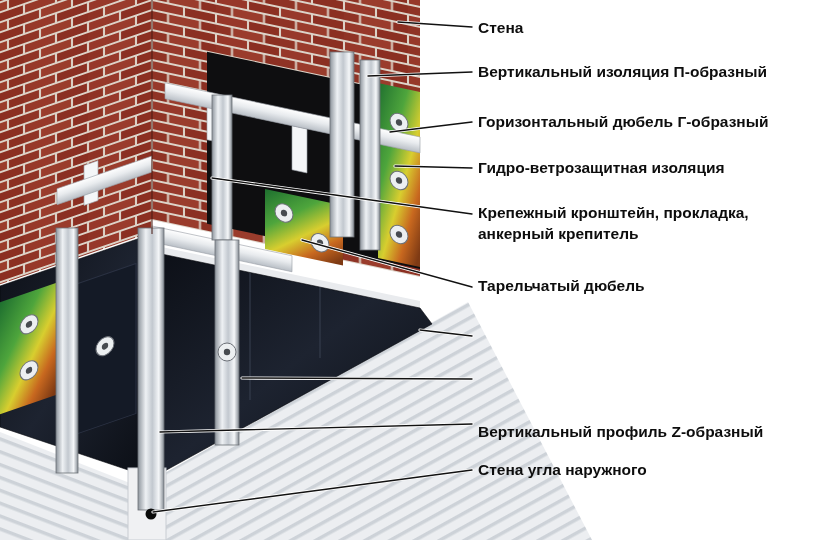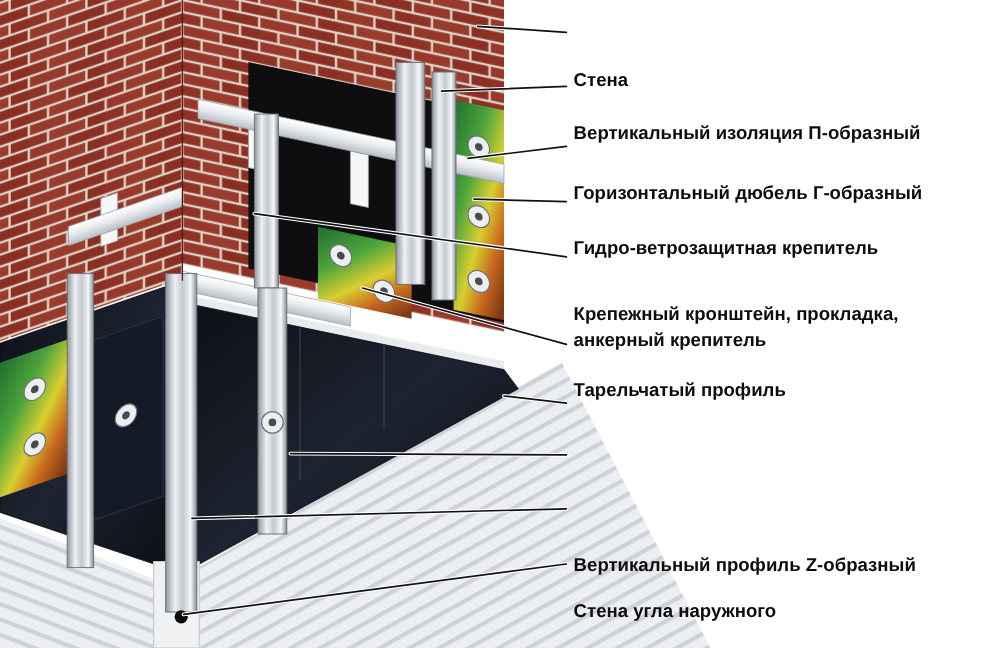--- a/index.html
+++ b/index.html
@@ -12,21 +12,20 @@
   }
   .stage svg{position:absolute;left:0;top:0;}
   .label{
     position:absolute;
     left:478px;
     width:350px;
     font-weight:bold;
     font-size:15.5px;
     line-height:1.35;
     color:#0d0d0d;
-    margin-top:40px;
   }
   .label.narrow{width:300px;}
 </style>
 </head>
 <body>
 
 <div class="stage">
 
   <svg width="830" height="540" viewBox="0 0 830 540">
     <defs>
@@ -158,19 +157,19 @@
         <line x1="242" y1="378" x2="472" y2="379"></line>
         <line x1="160" y1="432" x2="472" y2="424"></line>
         <line x1="153" y1="512" x2="472" y2="470"></line>
       </g>
     </g>
   </svg>
 
   <div class="label" style="top:18px">Стена</div>
   <div class="label" style="top:62px">Вертикальный изоляция П-образный</div>
   <div class="label" style="top:112px">Горизонтальный дюбель Г-образный</div>
-  <div class="label" style="top:158px">Гидро-ветрозащитная крепитель</div>
-  <div class="label narrow" style="top:213px">Крепежный кронштейн, прокладка, анкерный крепитель</div>
-  <div class="label" style="top:276px">Тарельчатый профиль</div>
+  <div class="label" style="top:158px">Гидро-ветрозащитная изоляция</div>
+  <div class="label narrow" style="top:203px">Крепежный кронштейн, прокладка, анкерный крепитель</div>
+  <div class="label" style="top:276px">Тарельчатый дюбель</div>
   <div class="label" style="top:422px">Вертикальный профиль Z-образный</div>
   <div class="label" style="top:460px">Стена угла наружного</div>
 
 </div>
 
 </body></html>

